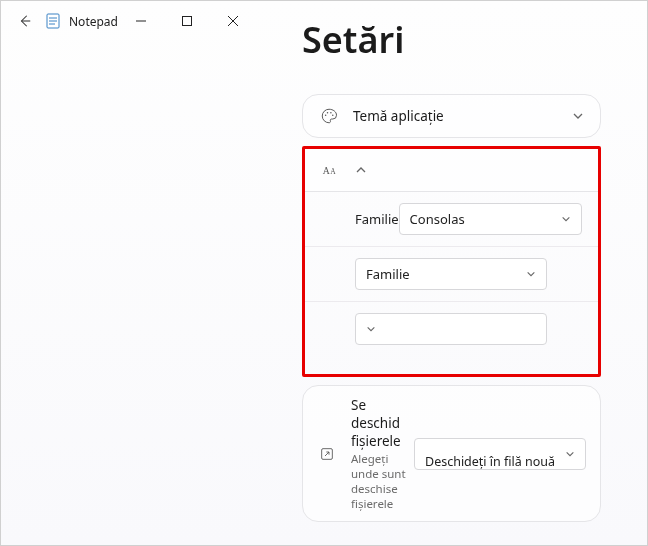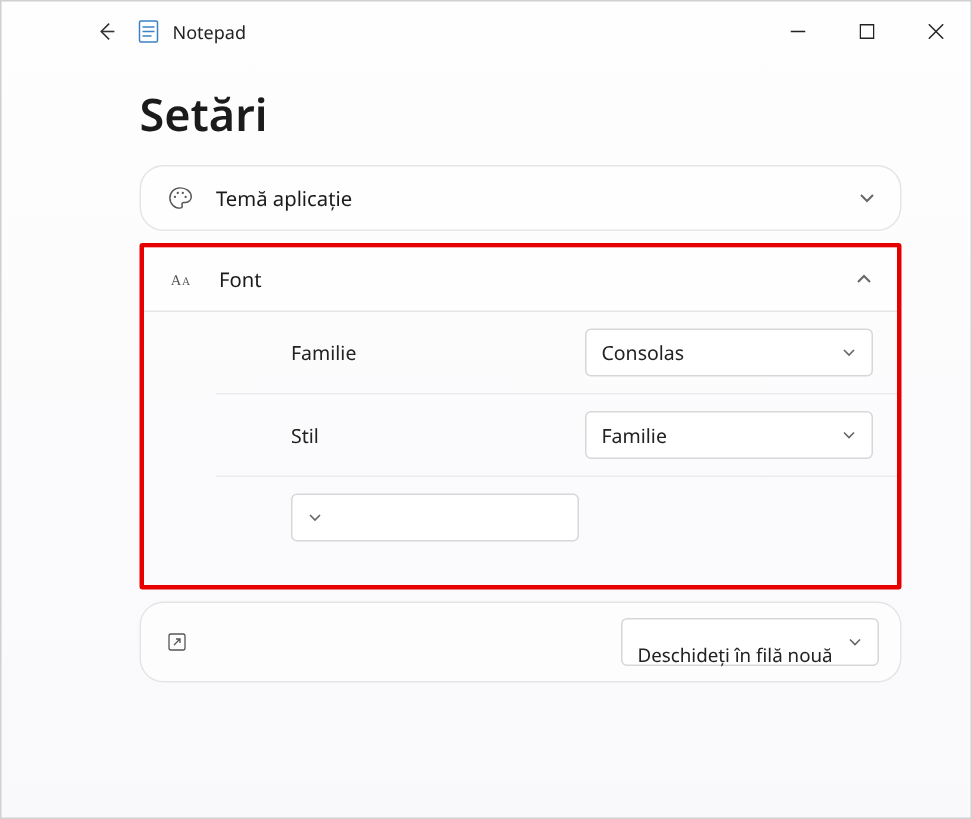--- a/index.html
+++ b/index.html
@@ -1,36 +1,36 @@
 <!DOCTYPE html>
 <html><head>
 <meta charset="utf-8">
 <style>
   * { box-sizing: border-box; margin: 0; padding: 0; }
   html, body { width: 648px; height: 546px; font-family: "Segoe UI", system-ui, sans-serif; background: #fdfdfe; overflow: hidden; }
-  .window { width: 648px; height: 546px; border: 1px solid #d0d0d0; background: linear-gradient(180deg,#fefefe 0%,#f9f9fc 100%); display: flex; flex-direction: column; padding-left: 46px; }
+  .window { width: 648px; height: 546px; border: 1px solid #d0d0d0; background: linear-gradient(180deg,#fefefe 0%,#f9f9fc 100%); display: flex; flex-direction: row; }
   .titlebar { display: flex; align-items: center; height: 40px; padding: 0 0 0 8px; }
   .back-btn { width: 32px; height: 32px; display:flex; align-items:center; justify-content:center; border:none; background:none; color:#333; font-size:16px; cursor:pointer;}
   .app-icon { width:16px; height:16px; margin: 0 8px 0 4px; display:inline-flex; align-items:center; justify-content:center; }
   .app-title { font-size: 12px; color:#222; }
   .win-controls { margin-left:auto; display:flex; }
   .win-btn { width:46px; height:40px; background:none; border:none; display:flex; align-items:center; justify-content:center; cursor:pointer; color:#222; }
   .content { padding: 14px 46px 0 46px; flex: 1; overflow: hidden; }
-  h1 { font-size: 30px; font-weight: 600; color:#1b1b1b; margin-bottom: 14px; }
+  h1 { font-size: 36px; font-weight: 600; color:#1b1b1b; margin-bottom: 30px; }
   .card { border:1px solid #e5e5e8; border-radius:16px; background: rgba(255,255,255,0.65); margin-bottom: 8px; }
   .card-header { display:flex; align-items:center; padding: 12px 16px; cursor:pointer; }
   .card-icon { width:20px; display:flex; align-items:center; justify-content:center; color:#555; margin-right: 14px; }
   .card-titles { flex:1; display:flex; flex-direction:column; }
   .card-title { font-size: 13.5px; color:#1b1b1b; }
   .card-sub { font-size: 11.5px; color:#6b6b6b; margin-top:1px; }
   .chev { color:#666; font-size:12px; }
   .highlight { border: 3px solid #e70000; border-radius:2px; margin-bottom:8px; }
   .highlight .card { border-radius:0; border:none; border-bottom:1px solid #e5e5e8; margin:0;}
   .font-body { padding: 0 0 18px 0;}
-  .row { display:flex; align-items:center; padding: 11px 16px 11px 50px; border-bottom:1px solid #eceaee;margin-left:48px; }
+  .row { display:flex; align-items:center; padding: 11px 16px 11px 50px; border-bottom:1px solid #eceaee; }
   .row:last-of-type { border-bottom: none; }
   .row-label { flex:1; font-size:13px; color:#222; }
   .combo { width: 192px; height:32px; border:1px solid #d7d7da; border-radius:4px; background:#fff; display:flex; align-items:center; padding: 0 10px; font-size:13px; cursor:pointer; color:#222;gap:28px; }
   .combo .cv { flex:1; }
   .combo .cc { color:#666; font-size:11px; }
   .preview { text-align:center; font-family: Consolas, monospace; font-size:11px; color:#333; padding: 20px 14px 10px 14px; }
   .file-card .card-header { padding: 10px 14px; }
   .file-combo { width:172px; height:32px; border:1px solid #d7d7da; border-radius:4px; background:#fff; display:flex; align-items:center; padding:0 10px; font-size:12.5px; cursor:pointer; margin-left:auto; color:#222;}
   .file-combo .cv { flex:1;margin-top:16px; }
   .file-combo .cc { color:#666; font-size:11px; margin-left:6px;}
@@ -104,44 +104,40 @@
 
     <div class="highlight">
       <div class="card">
         <div class="card-header">
           <span class="card-icon">
             <svg width="18" height="18" viewBox="0 0 24 24">
                 <text x="1" y="17" font-size="13" font-family="serif" fill="#555">A</text>
                 <text x="11" y="17" font-size="10" font-family="serif" fill="#555">A</text>
               </svg>
           </span>
-          <div class="card-titles">
-            <span class="card-title">Font</span>
-          </div>
           <span class="chev">
             <svg width="12" height="12" viewBox="0 0 12 12">
                 <path d="M2 8l4-4 4 4" stroke="#666" stroke-width="1.3" fill="none"></path>
               </svg>
           </span>
         </div>
       </div>
       <div class="font-body">
         <div class="row">
           <span class="row-label">Familie</span>
           <div class="combo">
             <span class="cv">Consolas</span>
             <span class="cc">
                 <svg width="10" height="10" viewBox="0 0 12 12">
                   <path d="M2 4l4 4 4-4" stroke="#666" stroke-width="1.3" fill="none"></path>
                 </svg>
               </span>
           </div>
         </div>
         <div class="row">
-          <span class="row-label">Stil</span>
           <div class="combo">
             <span class="cv">Familie</span>
             <span class="cc">
                 <svg width="10" height="10" viewBox="0 0 12 12">
                   <path d="M2 4l4 4 4-4" stroke="#666" stroke-width="1.3" fill="none"></path>
                 </svg>
               </span>
           </div>
         </div>
         <div class="row">
@@ -157,20 +153,24 @@
     </div>
 
     <div class="card file-card">
       <div class="card-header">
         <span class="card-icon">
           <svg width="16" height="16" viewBox="0 0 24 24">
               <rect x="4" y="4" width="16" height="16" rx="2" fill="none" stroke="#555" stroke-width="1.3"></rect>
               <path d="M9 15l6-6M15 13V9h-4" fill="none" stroke="#555" stroke-width="1.3"></path>
             </svg>
         </span>
+        <div class="card-titles">
+          <span class="card-title">Se deschid fișierele</span>
+          <span class="card-sub">Alegeți unde sunt deschise fișierele</span>
+        </div>
         <div class="file-combo">
           <span class="cv">Deschideți în filă nouă</span>
           <span class="cc">
               <svg width="10" height="10" viewBox="0 0 12 12">
                 <path d="M2 4l4 4 4-4" stroke="#666" stroke-width="1.3" fill="none"></path>
               </svg>
             </span>
         </div>
       </div>
     </div>

